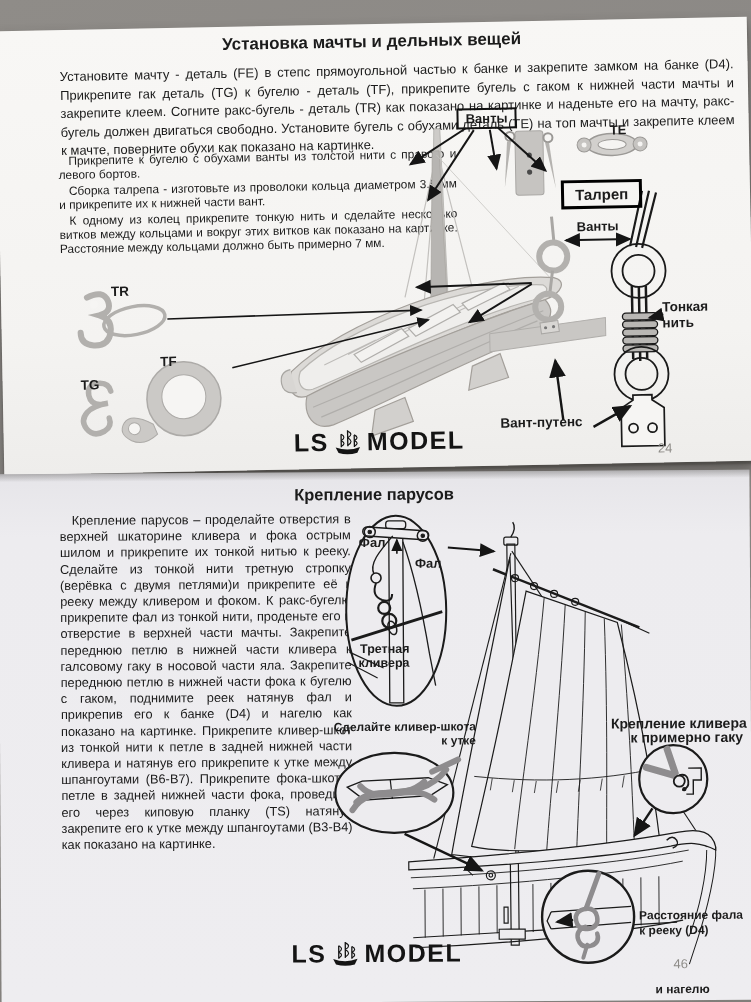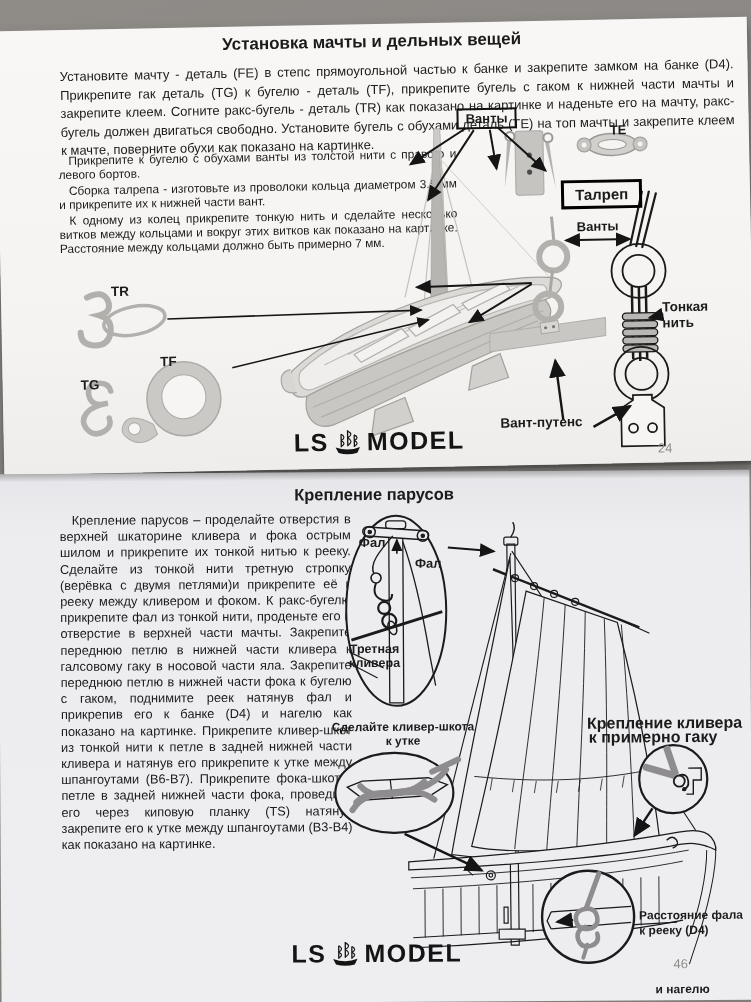--- a/index.html
+++ b/index.html
@@ -14,21 +14,21 @@
           background:linear-gradient(180deg,rgba(70,68,66,.35),rgba(70,68,66,0));}
   .art{position:absolute;left:0;top:0;z-index:1;pointer-events:none;}
   .lbl{position:absolute;z-index:2;font-weight:bold;white-space:nowrap;}
   .para{position:absolute;z-index:0;text-align:justify;}
   .ttl{position:absolute;left:0;right:0;text-align:center;font-weight:bold;z-index:2;}
   .boxed{border:2px solid #111;padding:1px 7px;background:rgba(255,255,255,.0);}
   .boxed-big{border:3px solid #000;padding:3px 11px;}
   .logo{position:absolute;left:0;right:0;display:flex;align-items:center;justify-content:center;gap:4px;z-index:2;}
   .logo span{font-size:25px;font-weight:800;letter-spacing:1.5px;color:#141414;}
   .pnum{position:absolute;color:#8e8c88;font-size:13px;z-index:2;}
-  .cntr{text-align:center;}
+  .cntr{text-align:right;}
   .ind{text-indent:10px;margin:0 0 1px 0;}
 </style>
 </head>
 <body>
 
 <div class="photo"></div>
 
 <div class="page page24">
 
   <svg class="art" width="751" height="444" viewBox="0 0 751 444">
@@ -273,21 +273,21 @@
   <div class="lbl" style="left:360px;top:63px;font-size:13px;">Фал</div>
   <div class="lbl" style="left:416px;top:84px;font-size:13px;">Фал</div>
   <div class="lbl cntr" style="left:340px;top:170px;width:70px;font-size:12.5px;line-height:14px;">
     <div>Третная</div>
     <div>кливера</div>
   </div>
   <div class="lbl cntr" style="left:330px;top:248px;width:146px;font-size:12px;line-height:14px;">
     <div>Сделайте кливер-шкота</div>
     <div>к утке</div>
   </div>
-  <div class="lbl cntr" style="left:587px;top:246px;width:132px;font-size:16px;line-height:14px;">
+  <div class="lbl cntr" style="left:611px;top:246px;width:132px;font-size:14px;line-height:14px;">
     <div>Крепление кливера</div>
     <div>к примерно гаку</div>
   </div>
   <div class="lbl" style="left:638px;top:438px;width:112px;font-size:12px;line-height:14.8px;white-space:normal;">
     <div>Расстояние фала</div>
     <div>к рееку (D4)</div>
     <div style="text-indent:16px;margin-top:44px;">и нагелю</div>
   </div>
 
   <div class="logo" style="top:466px;">

